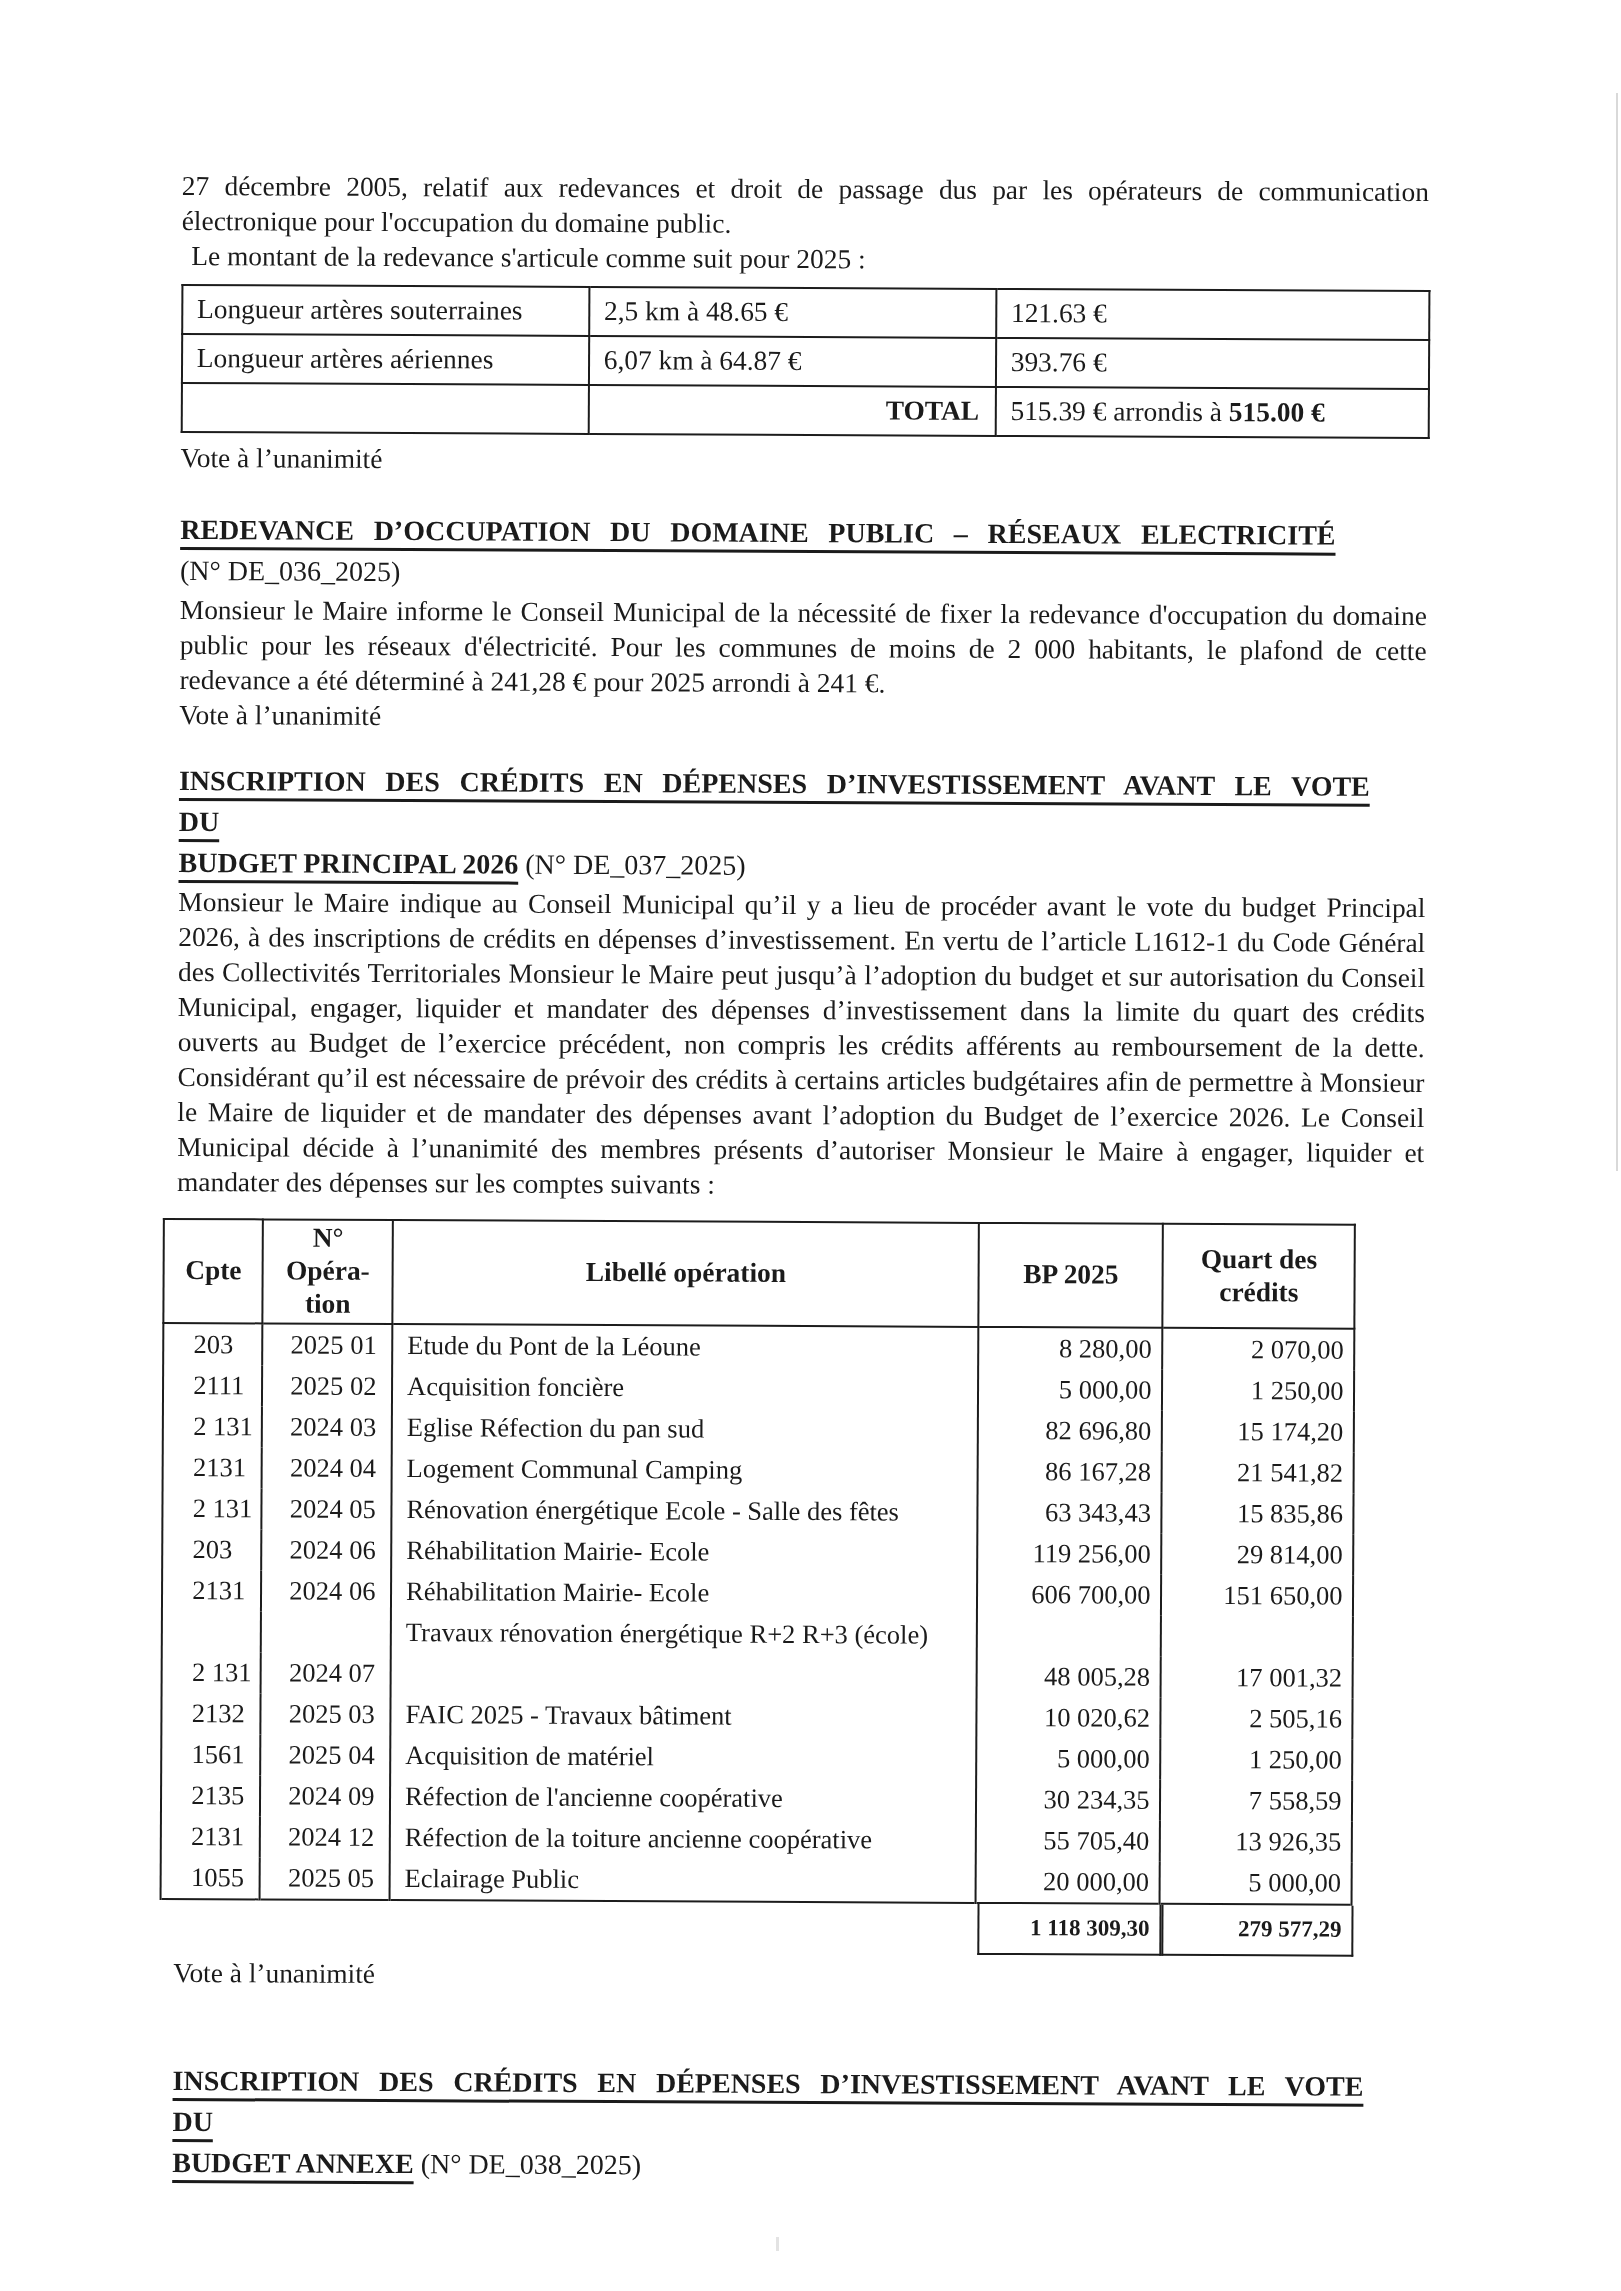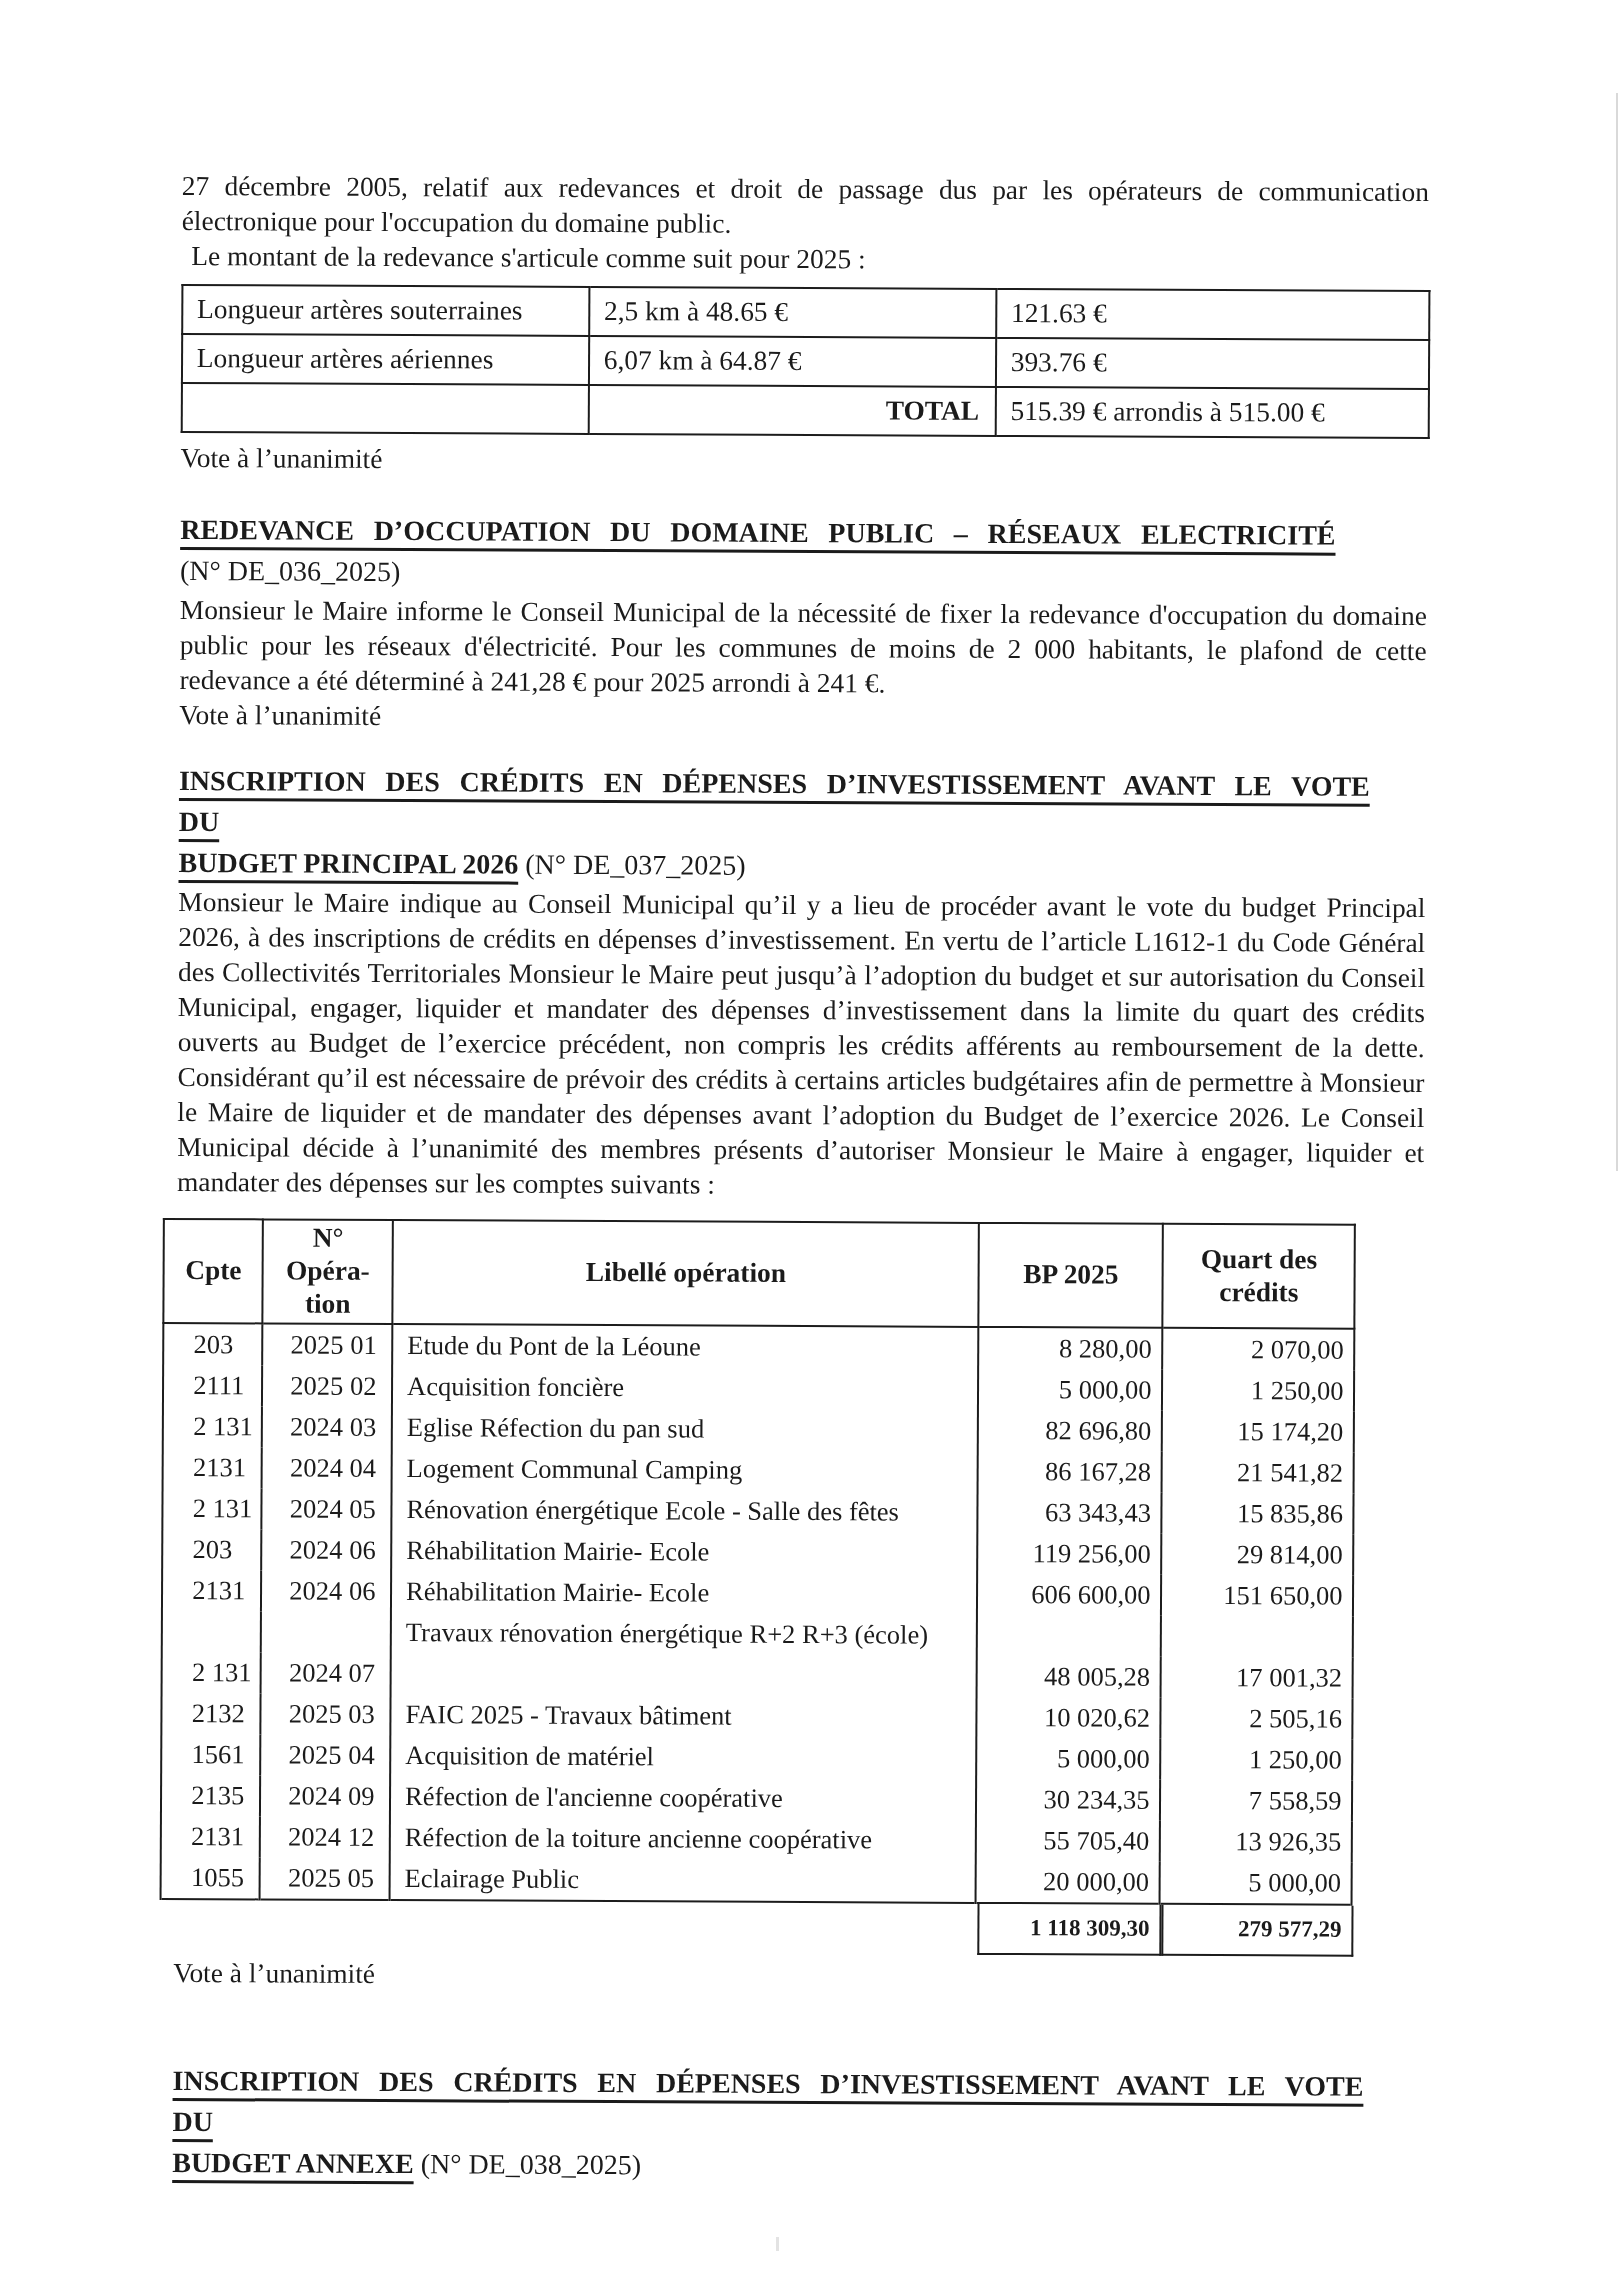--- a/index.html
+++ b/index.html
@@ -46,21 +46,21 @@
   .t1 { width: 1247px; margin-top: 9.8px; }
   .t1 td {
     border: 2px solid #1c1c1c;
     height: 47px;
     font-size: 27.4px;
     padding: 0 13.7px;
     vertical-align: middle;
     overflow: hidden;
   }
   .t1 .t1-total-label { text-align: right; font-weight: bold; padding-right: 15.7px; }
-  .t1 strong { font-weight: normal; }
+  .t1 strong { font-weight: bold; }
 
   
   .heading {
     margin: 0;
     font-size: 28px;
     line-height: 41px;
     font-weight: bold;
   }
   .h-underline {
     text-decoration: underline;
@@ -260,21 +260,21 @@
           <td class="c-op">2024 06</td>
           <td class="c-lib">Réhabilitation Mairie- Ecole</td>
           <td class="c-bp">119 256,00</td>
           <td class="c-quart">29 814,00</td>
         </tr>
 
         <tr>
           <td class="c-cpte">2131</td>
           <td class="c-op">2024 06</td>
           <td class="c-lib">Réhabilitation Mairie- Ecole</td>
-          <td class="c-bp">606 600,00</td>
+          <td class="c-bp">606 700,00</td>
           <td class="c-quart">151 650,00</td>
         </tr>
 
         <tr>
           <td class="c-cpte"></td>
           <td class="c-op"></td>
           <td class="c-lib">Travaux rénovation énergétique R+2 R+3 (école)</td>
           <td class="c-bp"></td>
           <td class="c-quart"></td>
         </tr>

